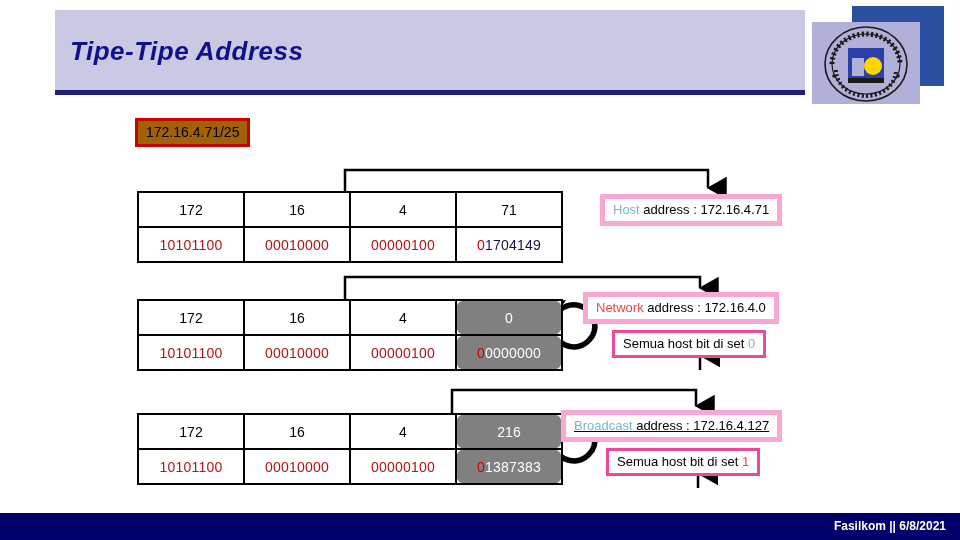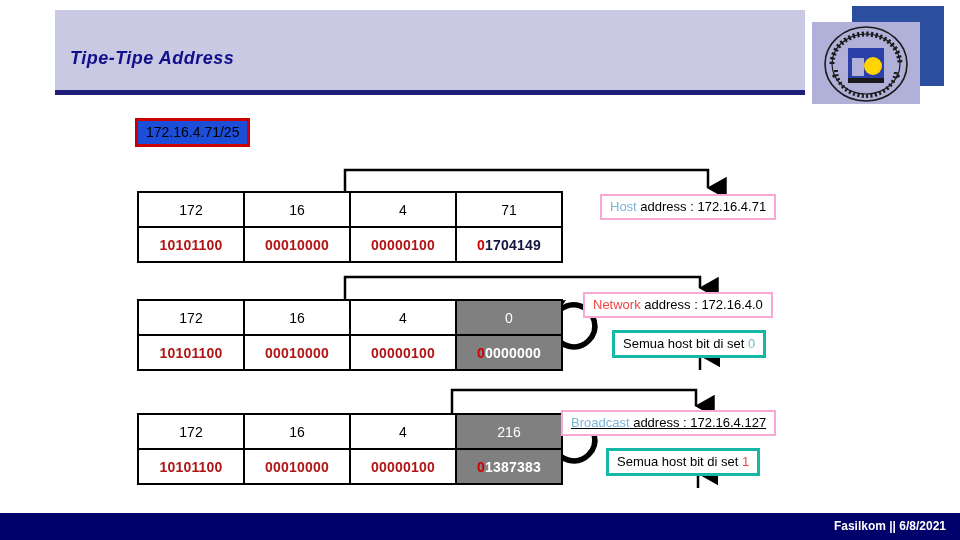--- a/index.html
+++ b/index.html
@@ -14,77 +14,77 @@
   #header-band{
     position:absolute; left:55px; top:10px; width:750px; height:80px;
     background:#c9c9e4;
   }
   #header-rule{
     position:absolute; left:55px; top:90px; width:750px; height:5px;
     background:#1f1f7a;
   }
   #page-title{
     position:absolute; left:70px; top:36px;
-    font-size:18px; font-weight:bold; font-style:italic;
-    color:#10108c; letter-spacing:0.5px; white-space:nowrap;margin-top:12px;
+    font-size:26px; font-weight:bold; font-style:italic;
+    color:#10108c; letter-spacing:0.5px; white-space:nowrap;
   }
   
   #logo-wrap{ position:absolute; left:812px; top:6px; width:132px; height:98px; }
   #logo-blue-back{ position:absolute; left:40px; top:0px; width:92px; height:80px; background:#2b4f9e; }
   #logo-plate{ position:absolute; left:0px; top:16px; width:108px; height:82px; background:#b0b0d8; }
   #logo-seal{ position:absolute; left:6px; top:18px; width:96px; height:80px; }
   
   #footer-band{
     position:absolute; left:0; top:513px; width:960px; height:27px;
     background:#00006b;
   }
   #footer-text{
     position:absolute; right:14px; top:519px;
     color:#ffffff; font-size:12px; font-weight:bold; white-space:nowrap;padding-left:28px;
   }
   
   #ip-box{
     position:absolute; left:135px; top:118px;
-    border:3px solid #cc0000; background:#1d4ed8;
+    border:3px solid #cc0000; background:#a16207;
     padding:3px 8px 4px 8px; font-size:14px; color:#000;
     white-space:nowrap;
   }
   
   .bit-table{
     position:absolute;
     border-collapse:collapse;
     table-layout:fixed;
     background:#ffffff;
   }
   .bit-table td{
     border:2px solid #000000;
     text-align:center;
     height:33px;
     font-size:14px;
     padding:0;
   }
-  .col-w { width:104px; }
+  .col-w { width:104px;border-radius:9px; }
   .r-dec { font-weight:normal; color:#000; }
-  .r-bin { font-weight:bold; color:#b01414; letter-spacing:0.2px; }
+  .r-bin { font-weight:normal; color:#b01414; letter-spacing:0.2px; }
   .cell-gray { background:#808080; color:#ffffff; }
   .bit-red { color:#cc0000; }
   .bit-white { color:#ffffff; }
   .bit-black { color:#14143c; }
   #table1 { left:137px; top:191px; }
   #table2 { left:137px; top:299px; }
   #table3 { left:137px; top:413px; }
 
   
   .callout{
     position:absolute; background:#ffffff;
-    border:2px solid #f9a8d4;
+    border:5px solid #f9a8d4;
     font-size:13px; color:#000;
     padding:3px 8px 4px 8px; white-space:nowrap;
   }
-  .callout.red{ border:3px solid #14b8a6; }
+  .callout.red{ border:3px solid #ec4899; }
   .kw-blue { color:#7ab5d3; }
   .kw-red  { color:#ef4444; }
   #callout-host      { left:600px; top:194px; }
   #callout-network   { left:583px; top:292px; }
   #callout-semua0    { left:612px; top:330px; }
   #callout-broadcast { left:561px; top:410px;text-decoration:underline; }
   #callout-semua1    { left:606px; top:448px; }
 
   
   #connectors{

